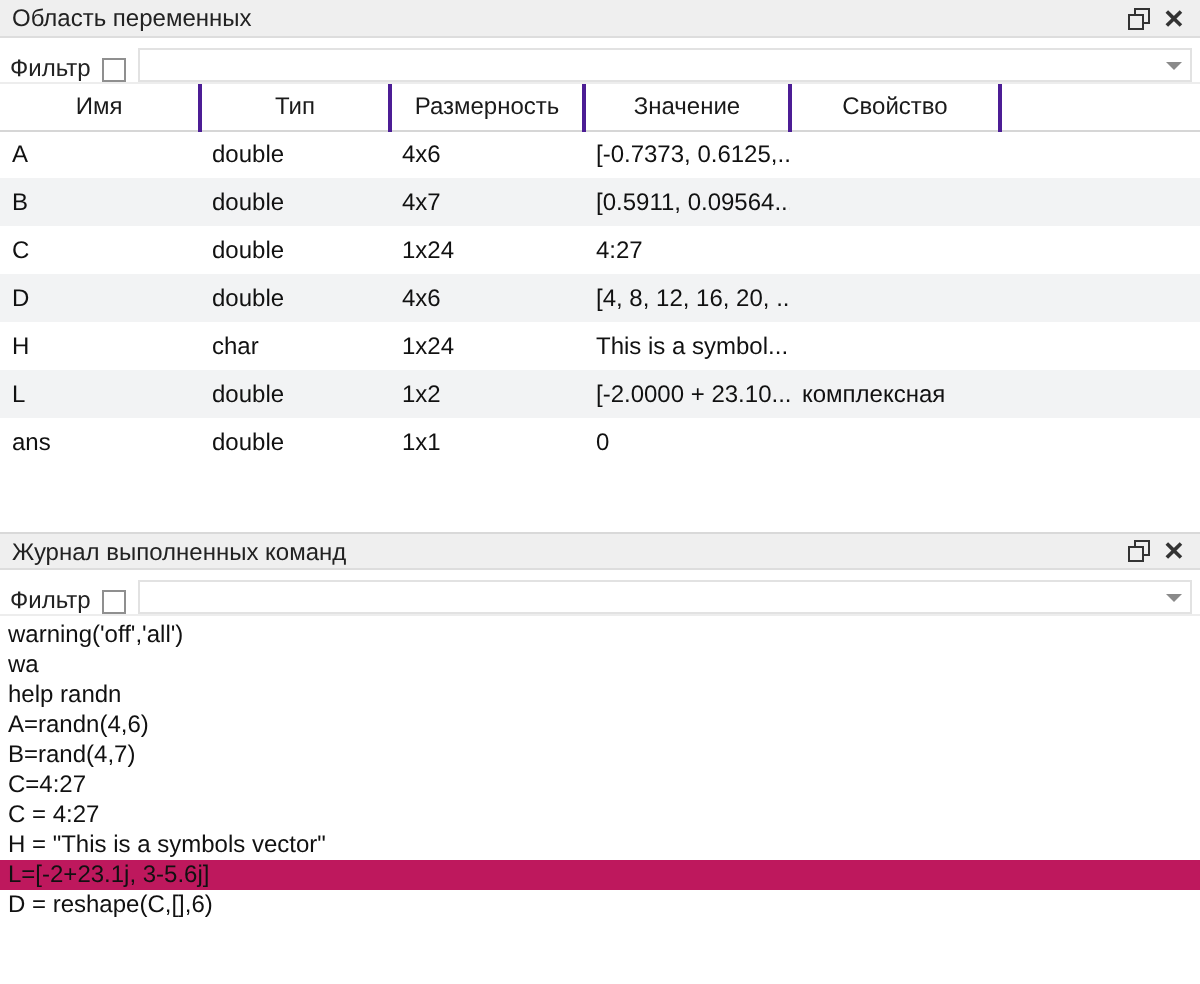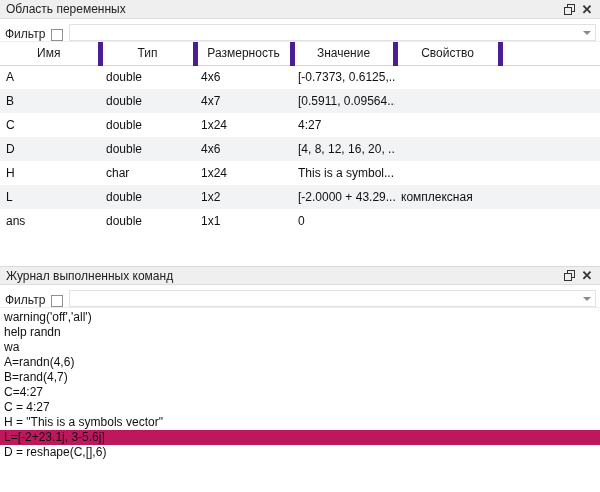--- a/index.html
+++ b/index.html
@@ -77,21 +77,21 @@
   col.c-type { width: 95px; }
   col.c-dim  { width: 97px; }
   col.c-val  { width: 103px; }
   col.c-prop { width: 105px; }
   col.c-fill { width: auto; }
   thead th {
     height: 23px;
     font-weight: normal;
     text-align: center;
     background: #ffffff;
-    border-right: 5px solid #4c1d95;
+    border-right: 2px solid #4c1d95;
     border-bottom: 1px solid #d6d6d6;
     overflow: hidden; white-space: nowrap;
   }
   thead th.filler { border-right: none; }
   tbody td {
     height: 24px;
     padding: 0 6px;
     text-align: left;
     white-space: nowrap;
     overflow: hidden;
@@ -200,21 +200,21 @@
           <td>char</td>
           <td>1x24</td>
           <td>This is a symbol...</td>
           <td></td>
             <td></td>
         </tr>
         <tr>
           <td>L</td>
           <td>double</td>
           <td>1x2</td>
-          <td>[-2.0000 + 43.29...</td>
+          <td>[-2.0000 + 23.10...</td>
           <td>комплексная</td>
             <td></td>
         </tr>
         <tr>
           <td>ans</td>
           <td>double</td>
           <td>1x1</td>
           <td>0</td>
           <td></td>
             <td></td>
@@ -241,22 +241,22 @@
   <div class="filterbar">
     <span class="filter-label">Фильтр</span>
     <span class="checkbox"></span>
     <div class="combo">
       <span class="chevron"></span>
     </div>
   </div>
 
   <div class="history-list">
     <div class="history-item">warning('off','all')</div>
+    <div class="history-item">wa</div>
     <div class="history-item">help randn</div>
-    <div class="history-item">wa</div>
     <div class="history-item">A=randn(4,6)</div>
     <div class="history-item">B=rand(4,7)</div>
     <div class="history-item">C=4:27</div>
     <div class="history-item">C = 4:27</div>
     <div class="history-item">H = "This is a symbols vector"</div>
     <div class="history-item selected">L=[-2+23.1j, 3-5.6j]</div>
     <div class="history-item">D = reshape(C,[],6)</div>
   </div>
 </section>
 

